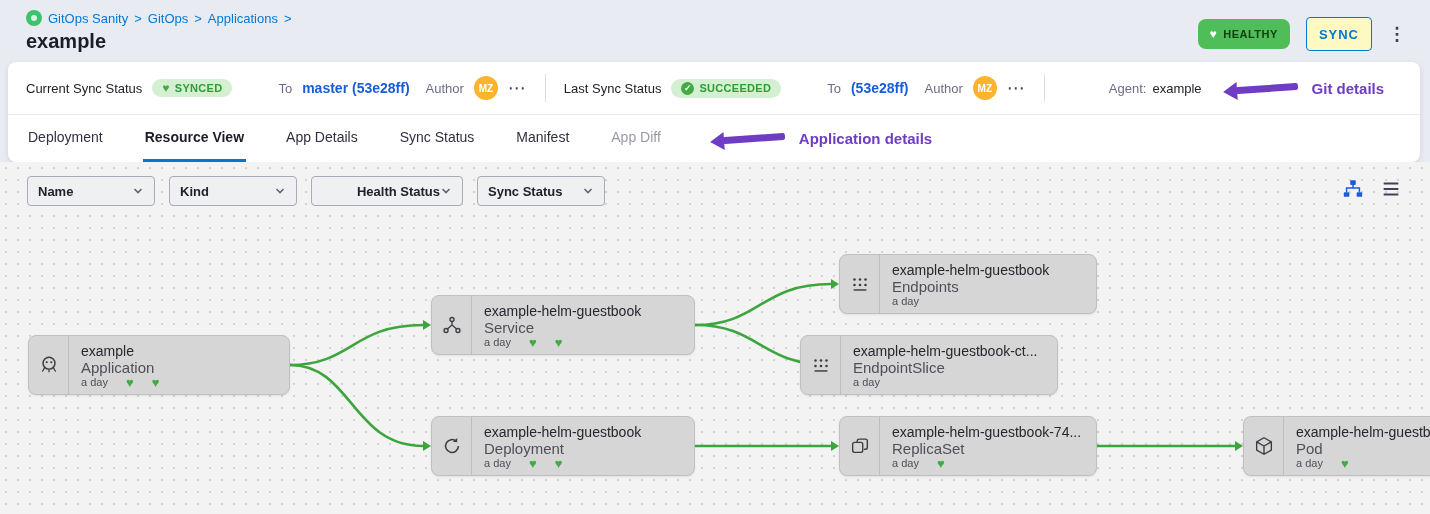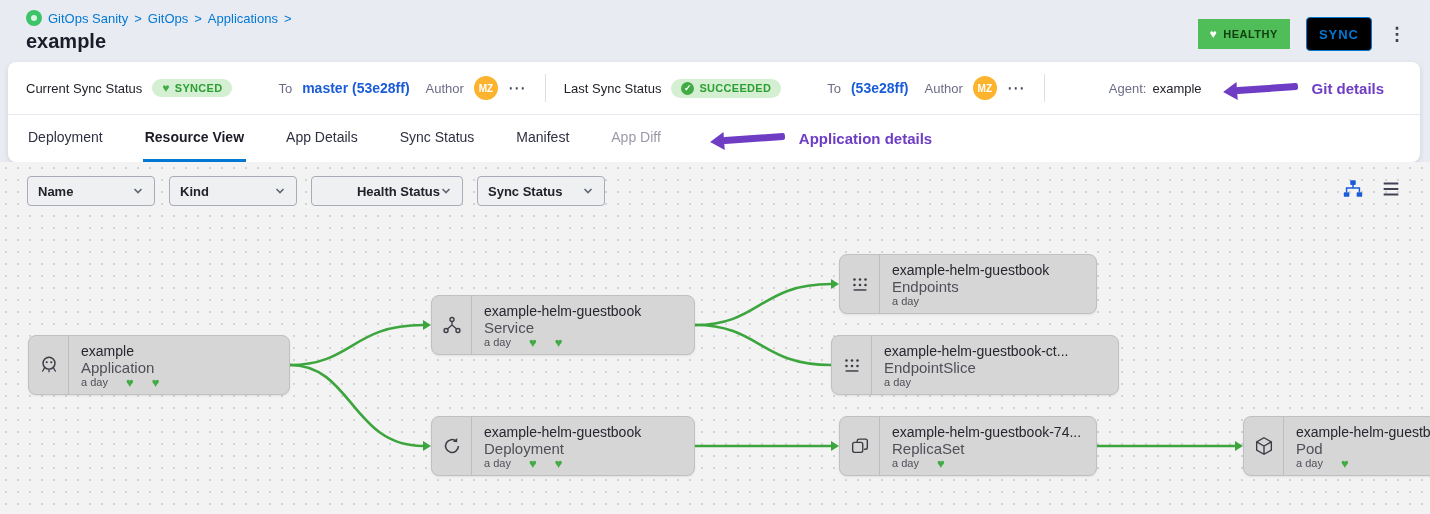--- a/index.html
+++ b/index.html
@@ -12,24 +12,24 @@
   
   .top-header { position:relative; height:62px; padding:10px 26px 0 26px; }
   .breadcrumb { display:flex; align-items:center; gap:6px; font-size:13px; }
   .breadcrumb .crumb { color:#0278d5; cursor:pointer; text-decoration:none; }
   .breadcrumb .sep { color:#0278d5; }
   .logo-dot { width:16px; height:16px; border-radius:50%; background:#3dc46a; position:relative; display:inline-block; }
   .logo-dot::after { content:""; position:absolute; left:5px; top:5px; width:6px; height:6px; border-radius:50%; background:#d9f5e2; }
   .page-title { font-size:20px; font-weight:700; color:#1c1c28; margin-top:4px; }
 
   .header-right { position:absolute; right:24px; top:17px; display:flex; align-items:center; gap:16px; }
-  .health-badge { display:flex; align-items:center; gap:6px; background:#4fbd58; border-radius:0; height:19px; padding:15px 12px;
+  .health-badge { display:flex; align-items:center; gap:6px; background:#4fbd58; border-radius:8px; height:19px; padding:15px 12px;
     font-size:11px; font-weight:700; letter-spacing:.5px; color:#10400f; }
   .health-badge .wheart { color:#ffffff; font-size:12px; line-height:1; }
-  .sync-btn { height:28px; min-width:66px; border:1.5px solid #0278d5; border-radius:4px; background:#000000;
+  .sync-btn { height:28px; min-width:66px; border:1.5px solid #0278d5; border-radius:4px; background:#fef9c3;
     color:#0278d5; font-weight:700; font-size:13px; letter-spacing:1px; display:flex; align-items:center; justify-content:center; padding:16px 12px; cursor:pointer; }
   .kebab { font-size:18px; color:#3f4254; line-height:1; cursor:pointer; font-weight:700; }
 
   
   .card { position:absolute; left:8px; right:10px; top:62px; background:#ffffff; border-radius:8px;
     box-shadow:0 2px 5px rgba(96,97,112,.18); }
   .status-row { height:52px; display:flex; align-items:center; padding:0 18px; font-size:13px; }
   .status-row .lbl { color:#22222a; }
   .status-row .muted { color:#6b6d85;margin-left:46px; }
   .gap { margin-left:10px; }
@@ -277,21 +277,21 @@
       </div>
       <div class="node-body">
         <div class="node-title">example-helm-guestbook</div>
         <div class="node-kind">Endpoints</div>
         <div class="node-meta">
           <span class="node-age">a day</span>
         </div>
       </div>
     </div>
 
-    <div class="node" style="left:831px; top:173px; width:288px">
+    <div class="node" style="left:800px; top:173px; width:258px">
       <div class="node-icon">
         <svg width="22" height="22" viewBox="0 0 24 24">
             <circle cx="6" cy="7" r="1.4" fill="#3c3c46"></circle>
             <circle cx="12" cy="7" r="1.4" fill="#3c3c46"></circle>
             <circle cx="18" cy="7" r="1.4" fill="#3c3c46"></circle>
             <circle cx="6" cy="13" r="1.4" fill="#3c3c46"></circle>
             <circle cx="12" cy="13" r="1.4" fill="#3c3c46"></circle>
             <circle cx="18" cy="13" r="1.4" fill="#3c3c46"></circle>
             <path d="M5 18.5 H19" stroke="#3c3c46" stroke-width="1.6" fill="none"></path>
           </svg>

